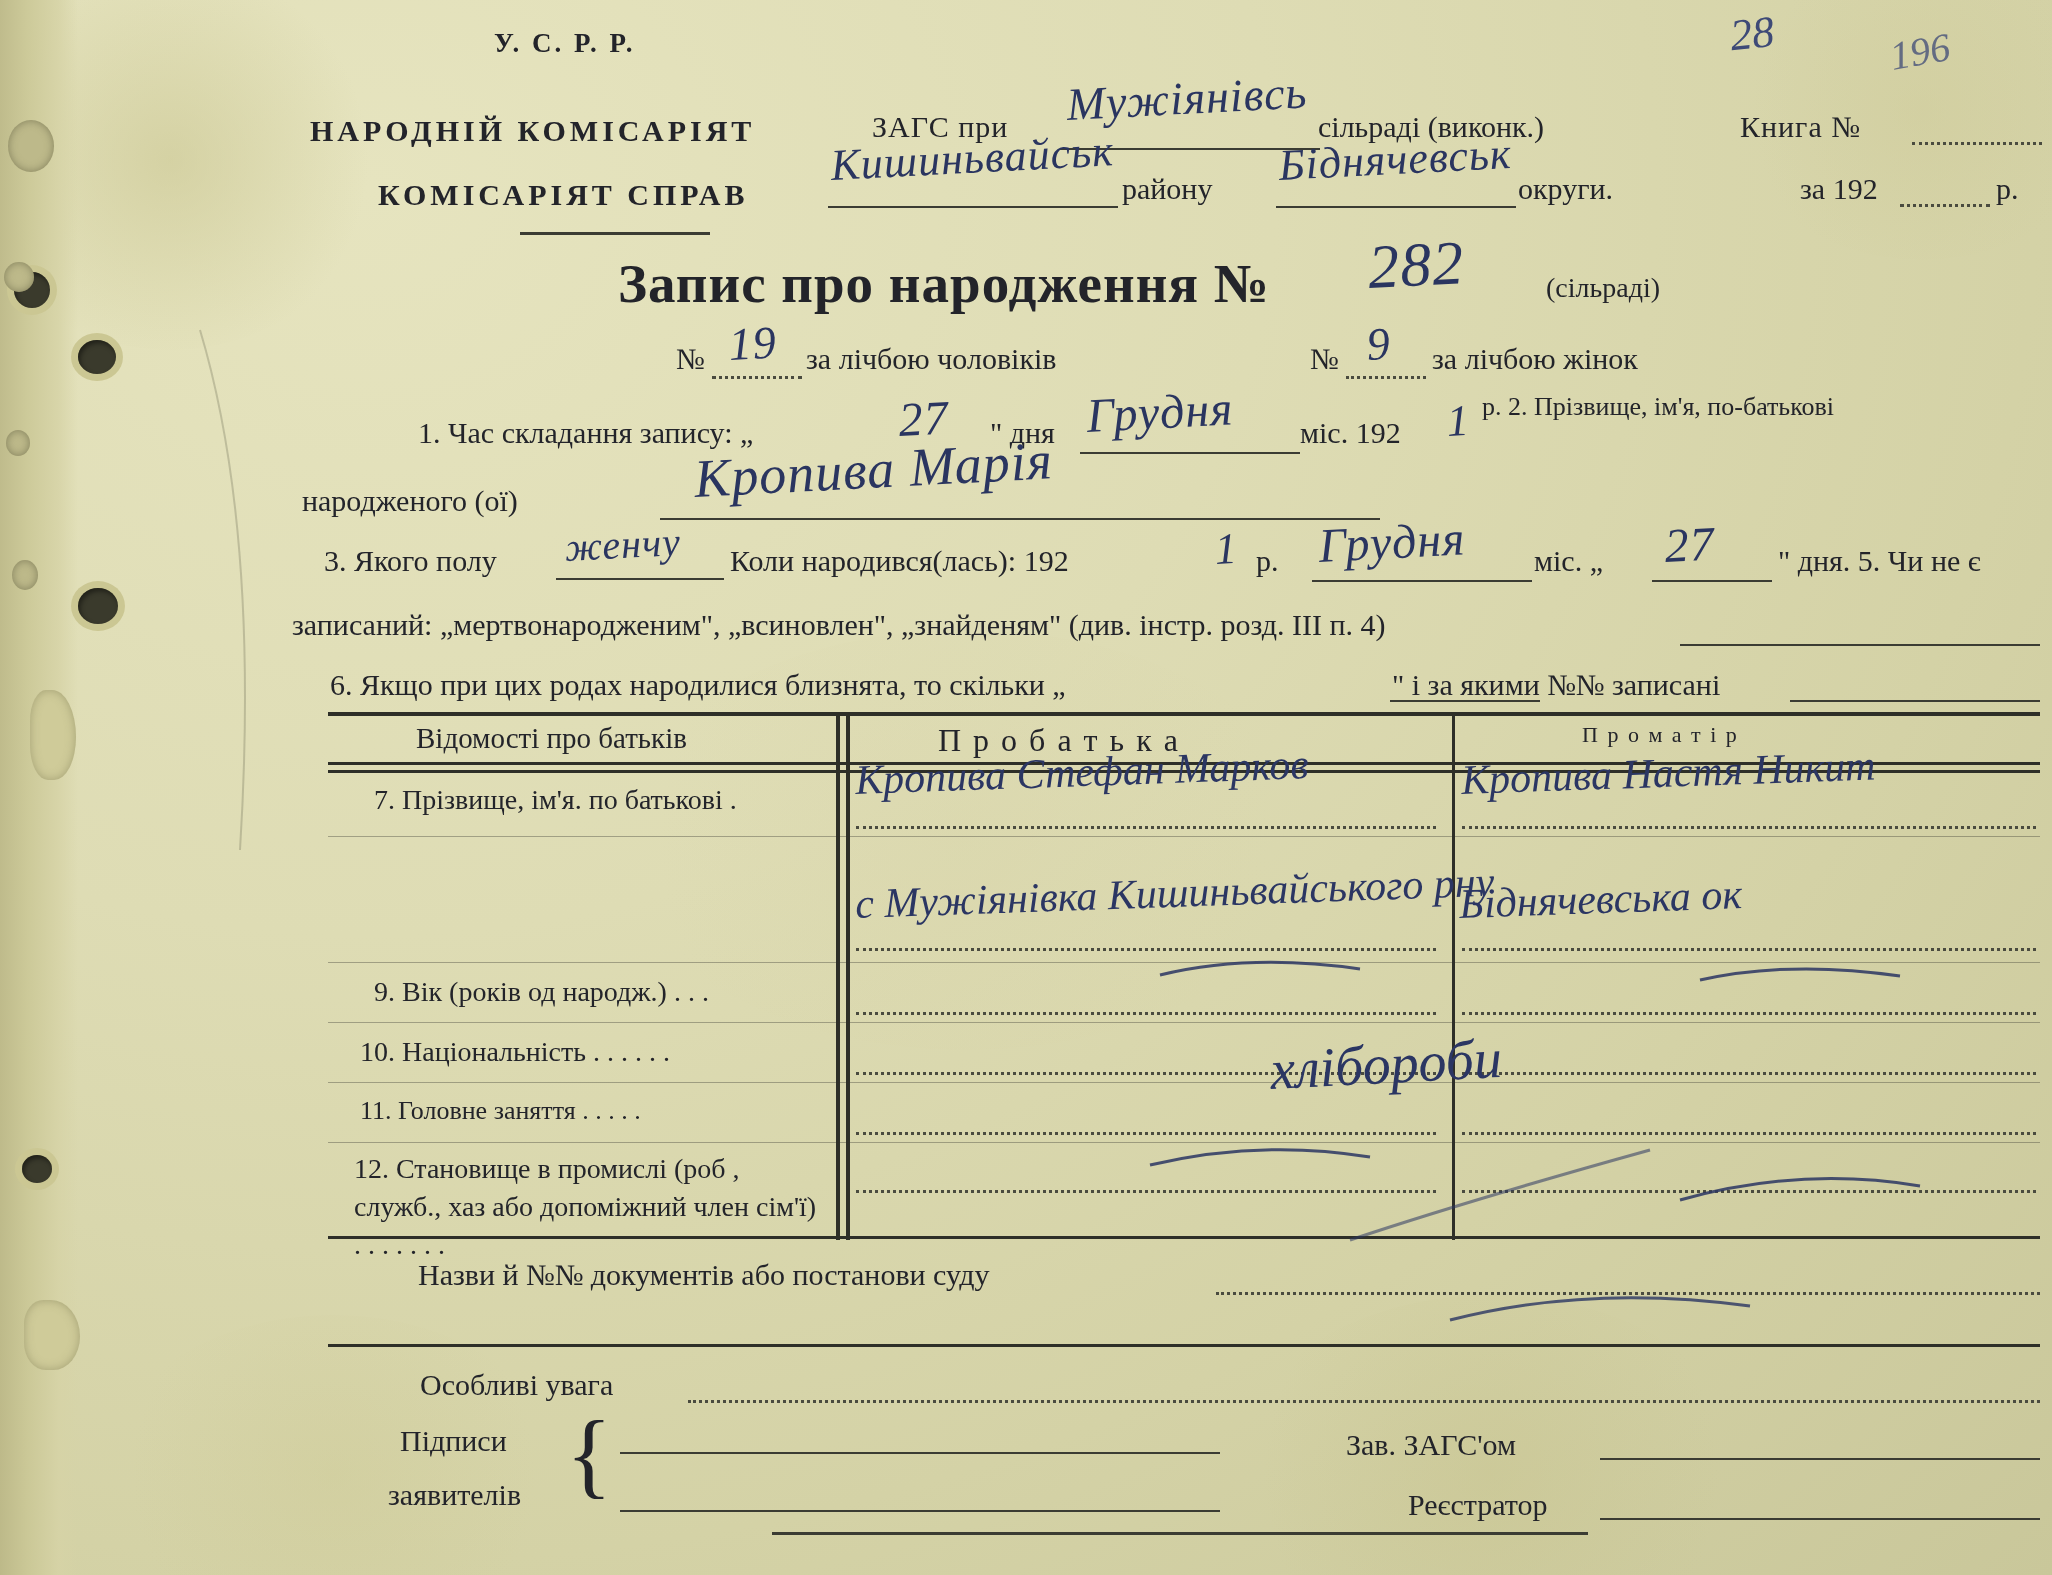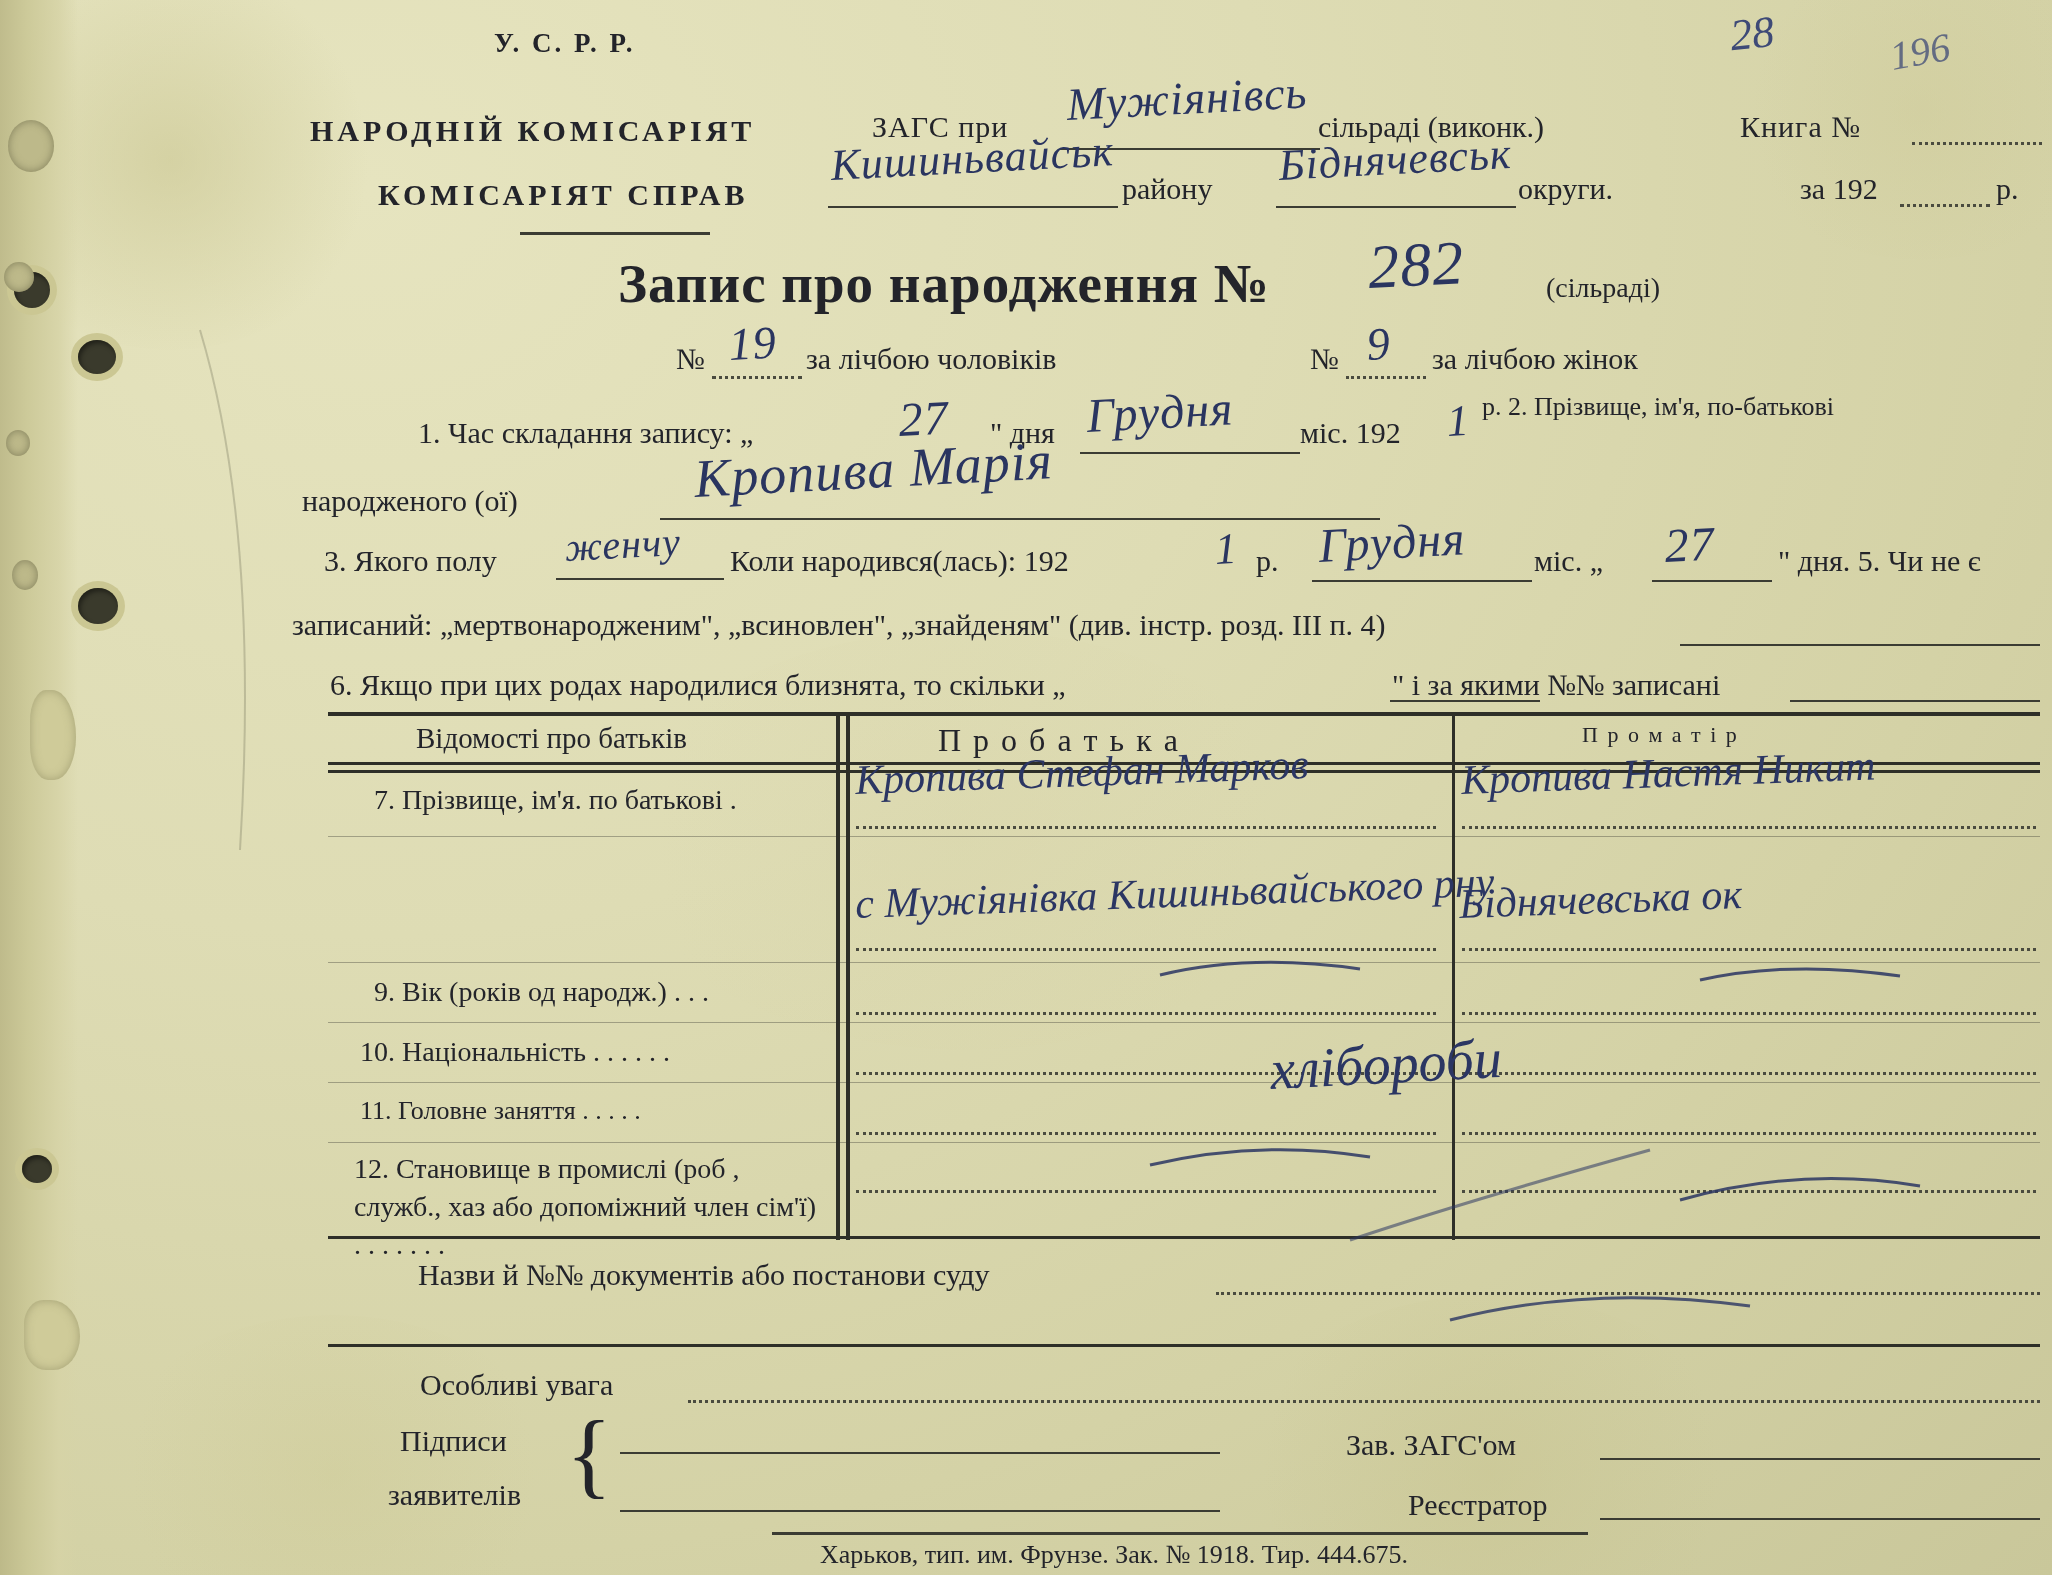--- a/index.html
+++ b/index.html
@@ -222,21 +222,20 @@
     <div class="t ser" style="left:566px;top:1406px;font-size:96px;line-height:96px;">{</div>
     <div class="line" style="left:620px;top:1452px;width:600px;"></div>
     <div class="line" style="left:620px;top:1510px;width:600px;"></div>
 
     <div class="t ser" style="left:1346px;top:1428px;font-size:30px;">Зав. ЗАГС'ом</div>
     <div class="line" style="left:1600px;top:1458px;width:440px;"></div>
     <div class="t ser" style="left:1408px;top:1488px;font-size:30px;">Реєстратор</div>
     <div class="line" style="left:1600px;top:1518px;width:440px;"></div>
 
     <div class="line" style="left:772px;top:1532px;width:816px;border-bottom-width:3px;"></div>
-    <div class="t ser" style="left:820px;top:1540px;font-size:26px;">Харьков, тип. им. Фрунзе. Зак. № 1918. Тир. 444.675.</div>
 
     <svg width="2052" height="1575" style="position:absolute;left:0;top:0;pointer-events:none;">
       <path d="M1160 975 q90 -22 200 -6" stroke="#2b3663" stroke-width="3" fill="none" opacity=".85"></path>
       <path d="M1700 980 q90 -20 200 -4" stroke="#2b3663" stroke-width="3" fill="none" opacity=".85"></path>
       <path d="M1150 1165 q110 -26 220 -8" stroke="#2b3663" stroke-width="3" fill="none" opacity=".85"></path>
       <path d="M1680 1200 q120 -34 240 -14" stroke="#2b3663" stroke-width="3" fill="none" opacity=".85"></path>
       <path d="M1450 1320 q140 -36 300 -14" stroke="#2b3663" stroke-width="3" fill="none" opacity=".8"></path>
       <path d="M1350 1240 q120 -40 300 -90" stroke="#2b3663" stroke-width="3" fill="none" opacity=".55"></path>
       <path d="M200 330 q60 200 40 520" stroke="#6a6a52" stroke-width="2" fill="none" opacity=".3"></path>
     </svg>

